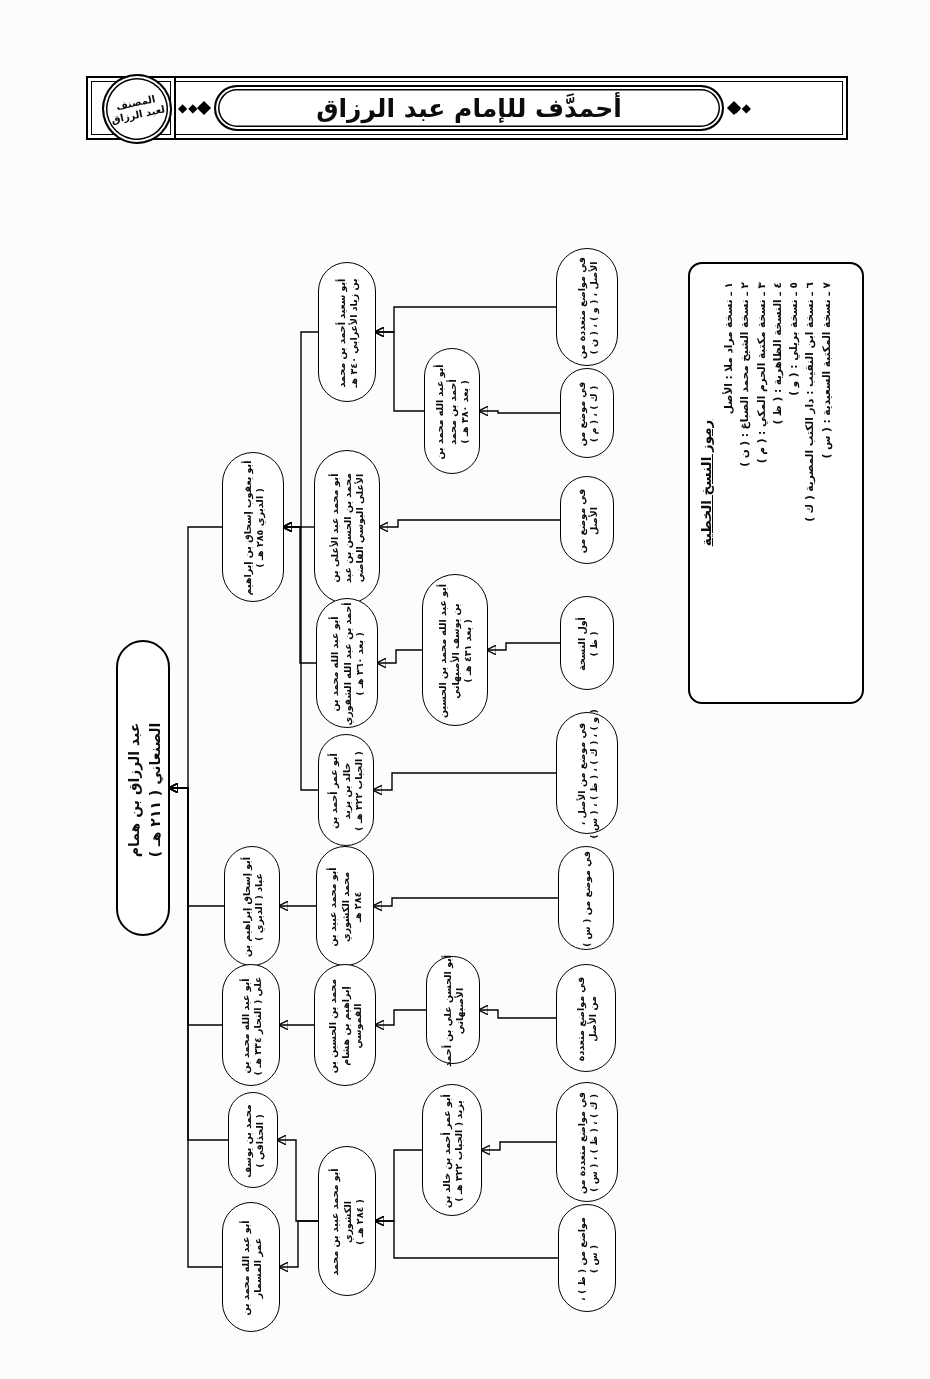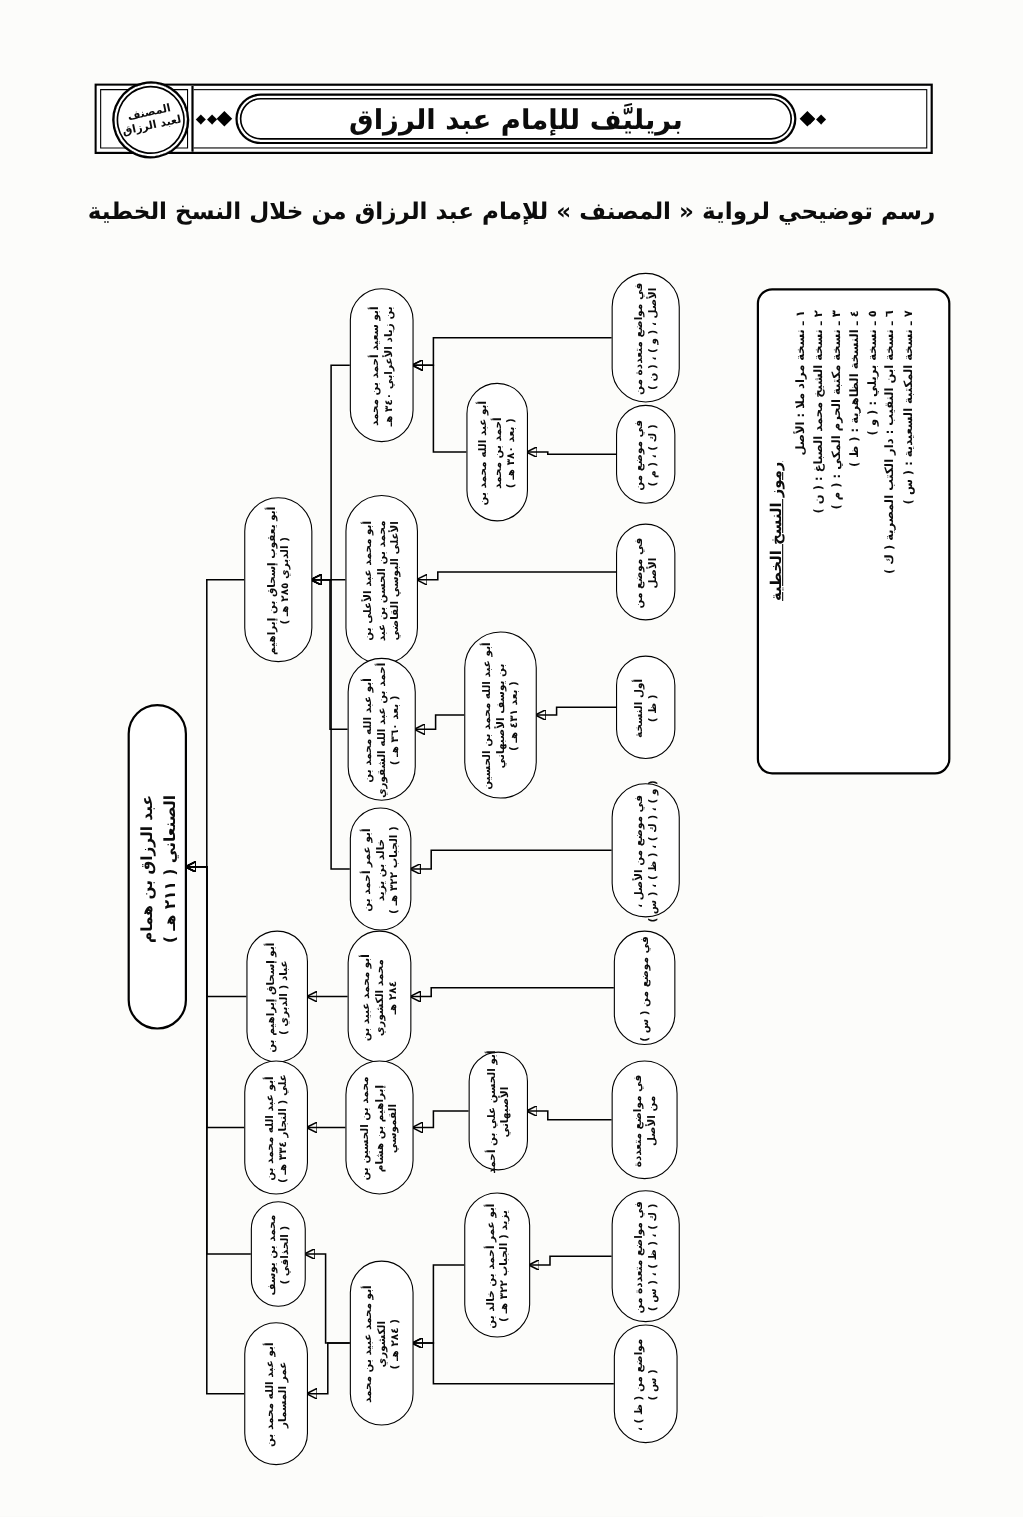--- a/index.html
+++ b/index.html
@@ -67,29 +67,28 @@
 <body>
 
 <div class="page">
 
   <div class="band">
     <div class="band-frame"></div>
     <div class="pagenum">١٢٨</div>
     <span class="orn o-left">◆◆</span>
     <span class="orn o-right">◆◆</span>
     <div class="cartouche">
-      <span>بريليَّف للإمام عبد الرزاق</span>
+      <span>أحمدَّف للإمام عبد الرزاق</span>
     </div>
     <div class="seal">
       <span>المصنف</span>
       <span>لعبد الرزاق</span>
     </div>
   </div>
 
-  <div class="title-main">رسم توضيحي لرواية « المصنف » للإمام عبد الرزاق من خلال النسخ الخطية</div>
 
   <div class="legend">
     <div class="legend-inner">
       <div class="legend-title">رموز النسخ الخطية</div>
       <div class="legend-items" id="legend-items">
           <div>١ ـ نسخة مراد ملا : الأصل</div>
           <div>٢ ـ نسخة الشيخ محمد الصباغ : ( ن )</div>
           <div>٣ ـ نسخة مكتبة الحرم المكي : ( م )</div>
           <div>٤ ـ النسخة الظاهرية : ( ظ )</div>
           <div>٥ ـ نسخة بريلي : ( و )</div>

